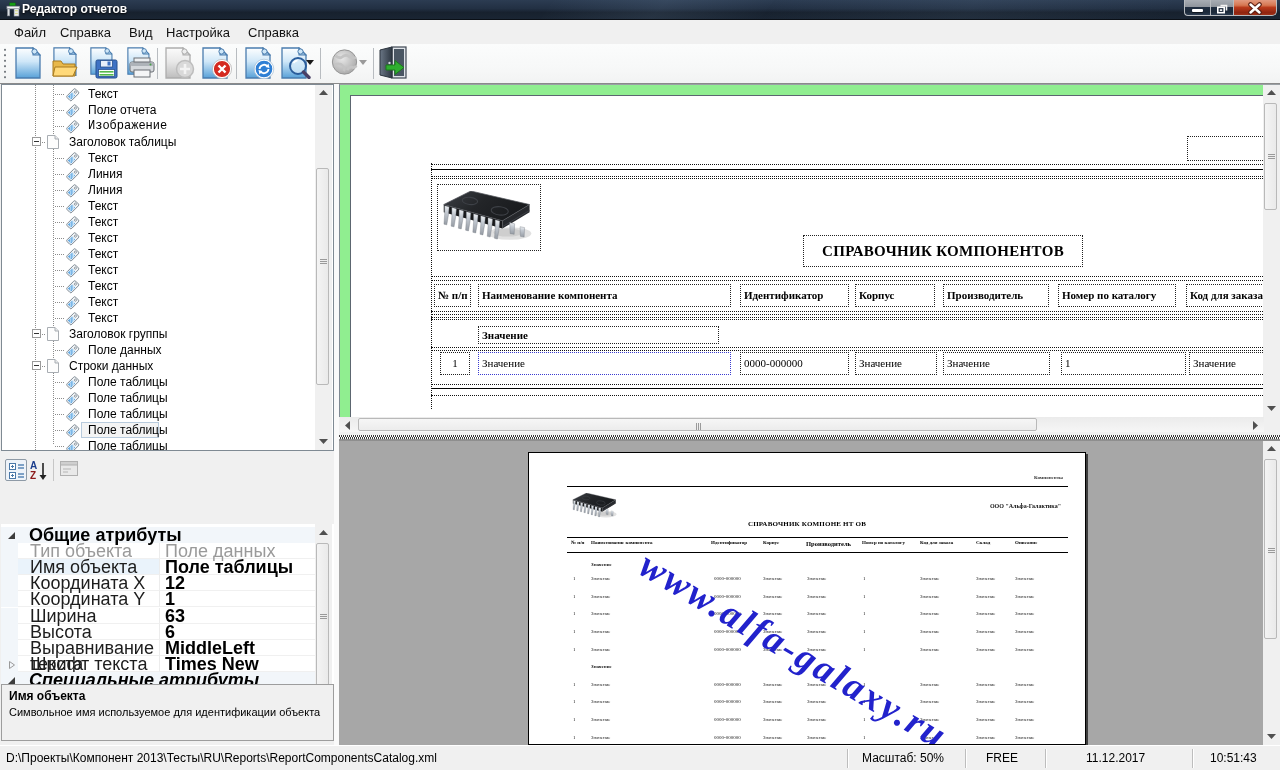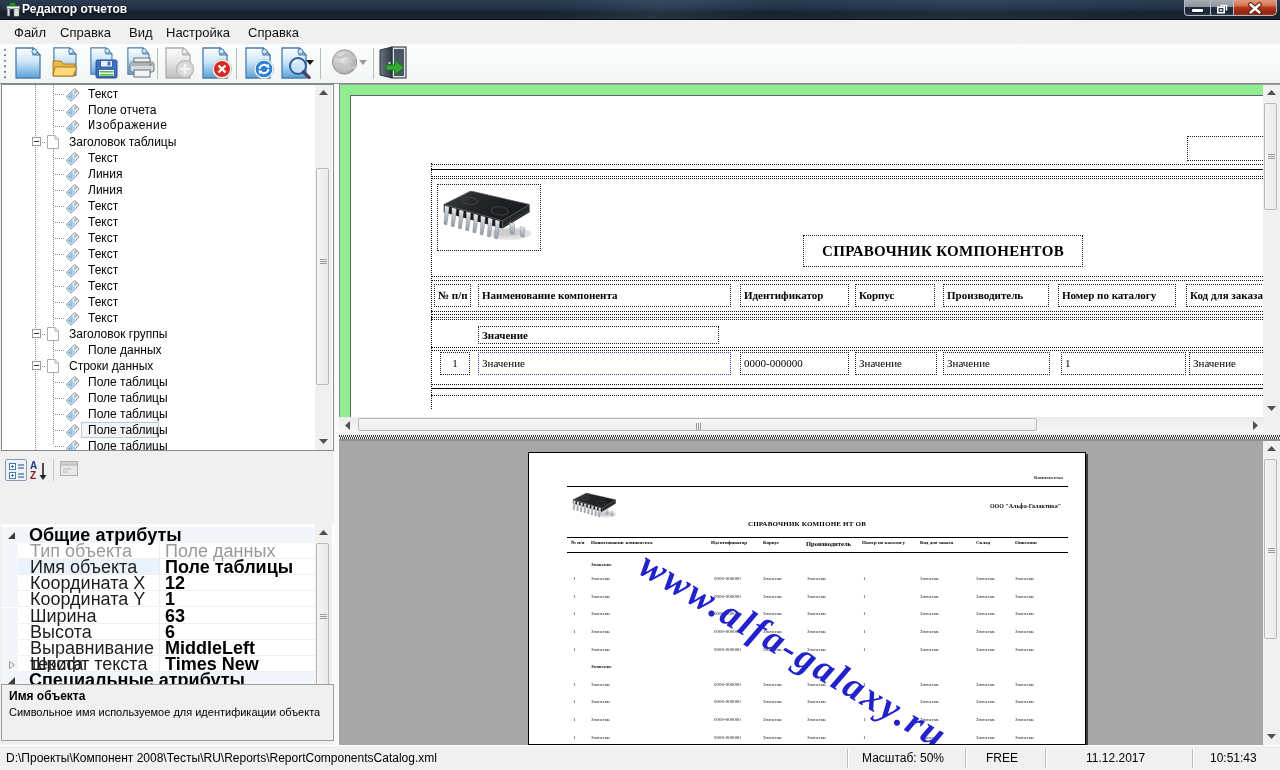--- a/index.html
+++ b/index.html
@@ -504,21 +504,21 @@
       <svg style="position:absolute;left:8px;top:5px;" width="6" height="8">
         <polygon points="0.5,0.5 5.5,4 0.5,7.5" fill="none" stroke="#9a9a9a" stroke-width="1"></polygon>
       </svg>
       <div class="lbl" style="">Шрифт текста</div>
       <div class="val" style="">Times New Roman; 8pt</div>
     </div>
 <div class="pgcat" style="top:148px;">
       <svg style="position:absolute;left:7px;top:5px;" width="7" height="7">
         <polygon points="7,0 7,7 0,7" fill="#3c3c3c"></polygon>
       </svg>
-      <span style="position:absolute;left:28px;">Специальные атрибуты</span>
+      <span style="position:absolute;left:28px;font-style:italic;">Специальные атрибуты</span>
     </div>
 <div class="pgrow" style="top:165px;padding-left:48px;">
       <div class="gut"></div>
       <div class="lbl" style="">Имя поля</div>
       <div class="val" style="">CompName</div>
     </div>
 <div class="sb" style="left:314px; top:0; width:17px; height:197px;">
   <svg class="sbarrow" style="left:4px;top:6px;" width="9" height="6">
         <polygon points="4.5,0 9,5 0,5" fill="#505050"></polygon>
       </svg>
@@ -720,21 +720,21 @@
     </svg>
   <div class="sbthumbv" style="top:18px; height:180px;">
       <div class="gripv" style="top:88px;"></div>
     </div>
   <svg class="sbarrow" style="left:4px;top:293px;" width="9" height="6">
       <polygon points="0,0 9,0 4.5,5" fill="#505050"></polygon>
     </svg>
 </div>
 
 <div id="statusbar">
-  <span class="txt" style="left:6px">D:\Проекты\Компонент 2008\Тесты\RU\Reports\ReportComponentsCatalog.xml</span>
+  <span class="txt" style="left:6px">D:\Проекты\Компонент 2013\Тесты\RU\Reports\ReportComponentsCatalog.xml</span>
   <div class="stdiv" style="left:847px"></div>
   <span class="txt" style="left:862px">Масштаб: 50%</span>
   <div class="stdiv" style="left:965px"></div>
   <span class="txt" style="left:986px">FREE</span>
   <div class="stdiv" style="left:1045px"></div>
   <span class="txt" style="left:1086px">11.12.2017</span>
   <div class="stdiv" style="left:1192px"></div>
   <span class="txt" style="left:1210px">10:51:43</span>
 </div>
 

